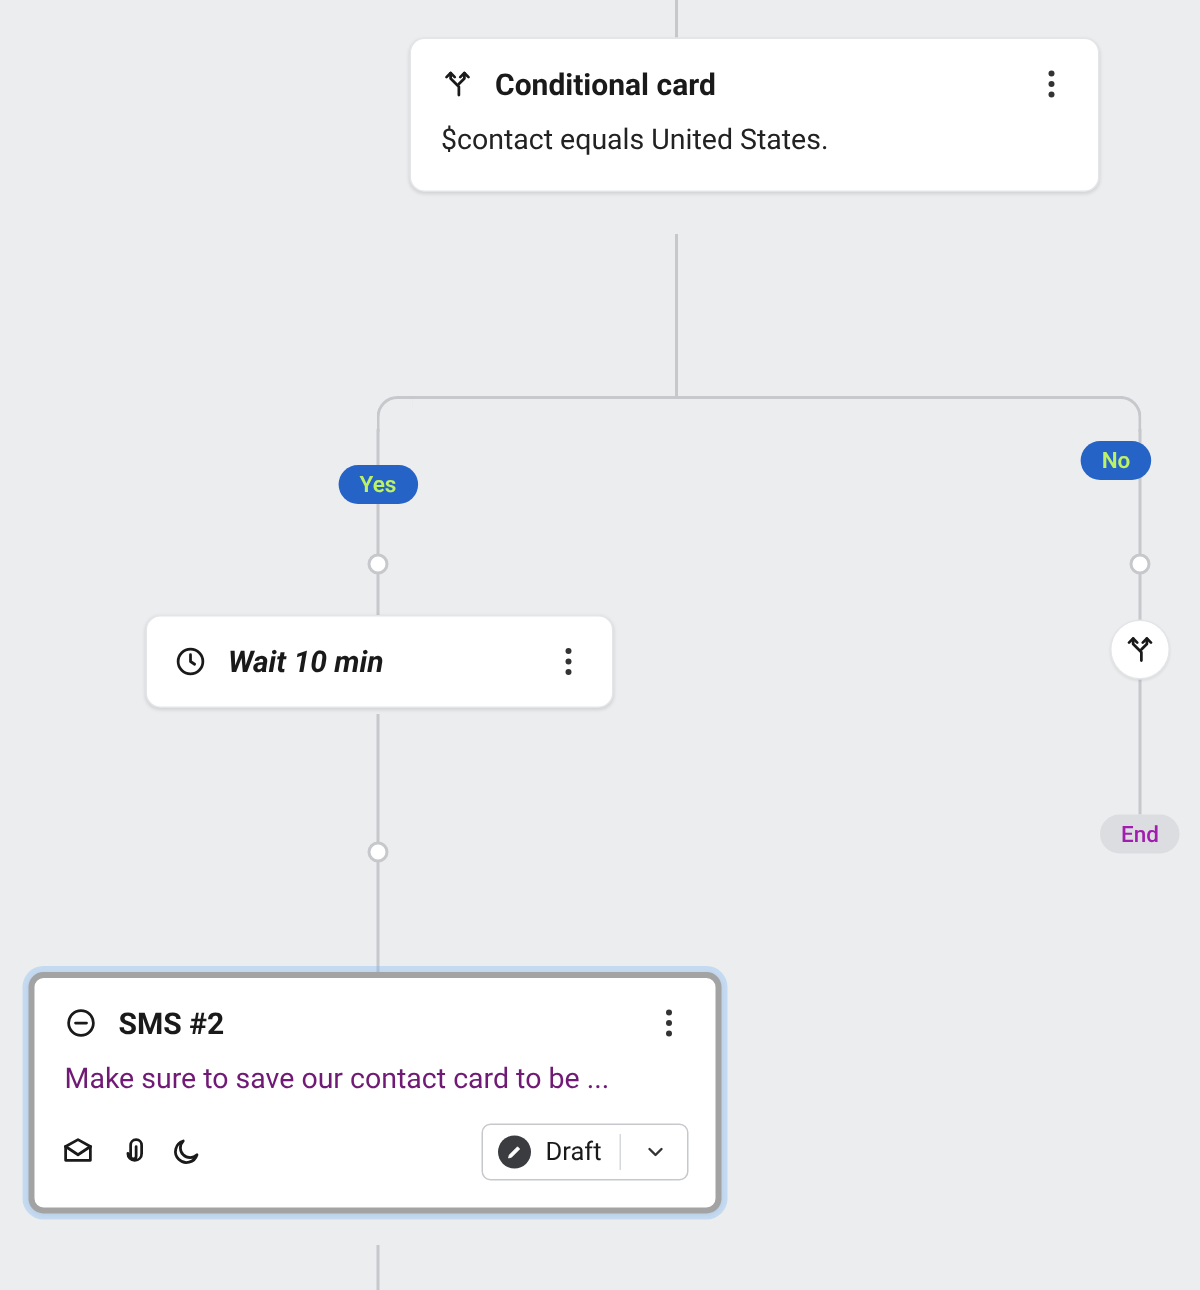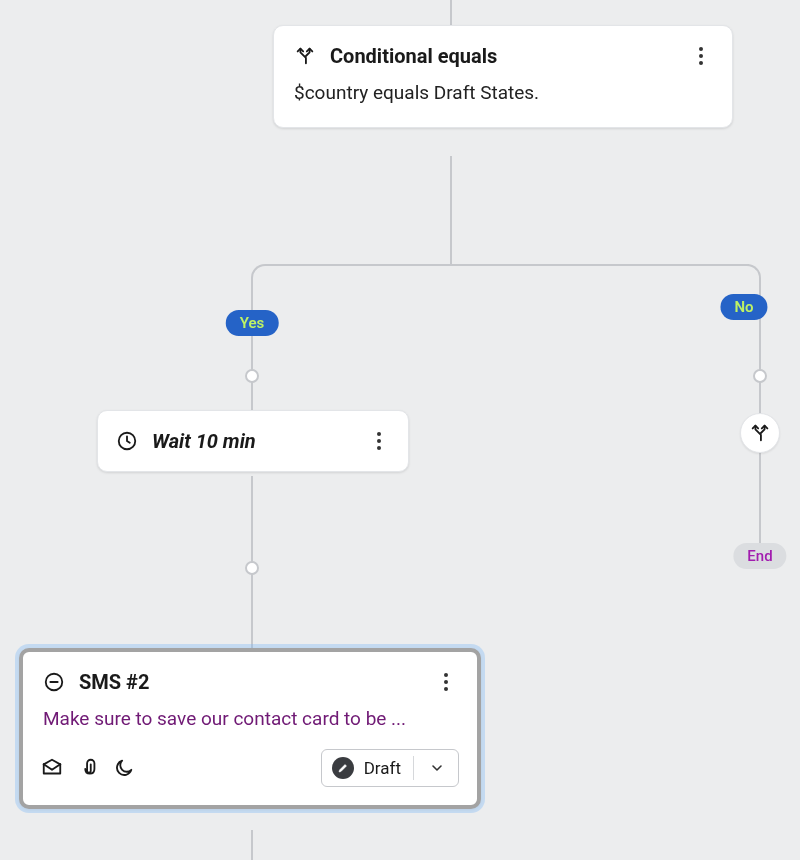--- a/index.html
+++ b/index.html
@@ -190,28 +190,28 @@
   <div class="card" style="left:273px; top:25px; width:460px;">
     <div class="card-head">
       <span class="icon">
         <svg viewBox="0 0 24 24">
             <path d="M7 4v4l6 6v6"></path>
             <path d="M17 4v4l-4 4"></path>
             <path d="M4 7l3-3 3 3"></path>
             <path d="M14 7l3-3 3 3"></path>
           </svg>
       </span>
-      <div class="card-title">Conditional equals</div>
+      <div class="card-title">Conditional card</div>
       <div class="kebab">
           <span></span>
           <span></span>
           <span></span>
         </div>
     </div>
-    <div class="card-body">$country equals Draft States.</div>
+    <div class="card-body">$contact equals United States.</div>
   </div>
 
   <div class="connector vline" style="left:450px; top:156px; height:108px;"></div>
 
   <div class="connector hline" style="left:265px; top:264px; width:484px;"></div>
 
   <div class="corner" style="left:251px; top:264px; border-right:none; border-bottom:none; border-top-left-radius:14px;"></div>
 
   <div class="corner" style="left:737px; top:264px; border-left:none; border-bottom:none; border-top-right-radius:14px;"></div>
   <div class="connector vline" style="left:251px; top:286px; height:140px;"></div>

